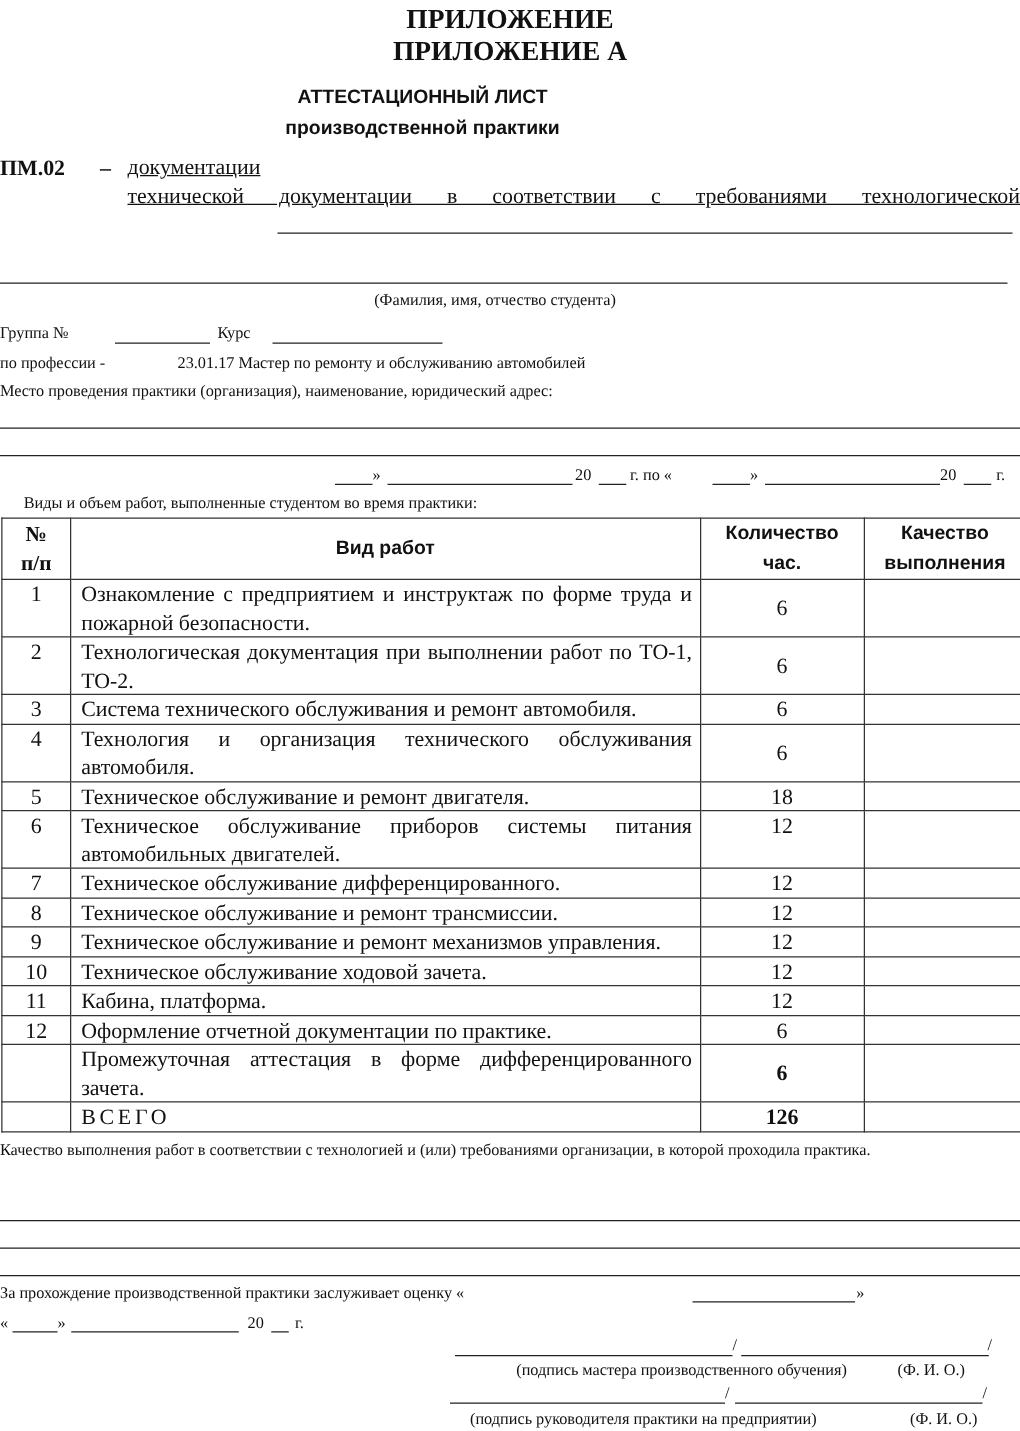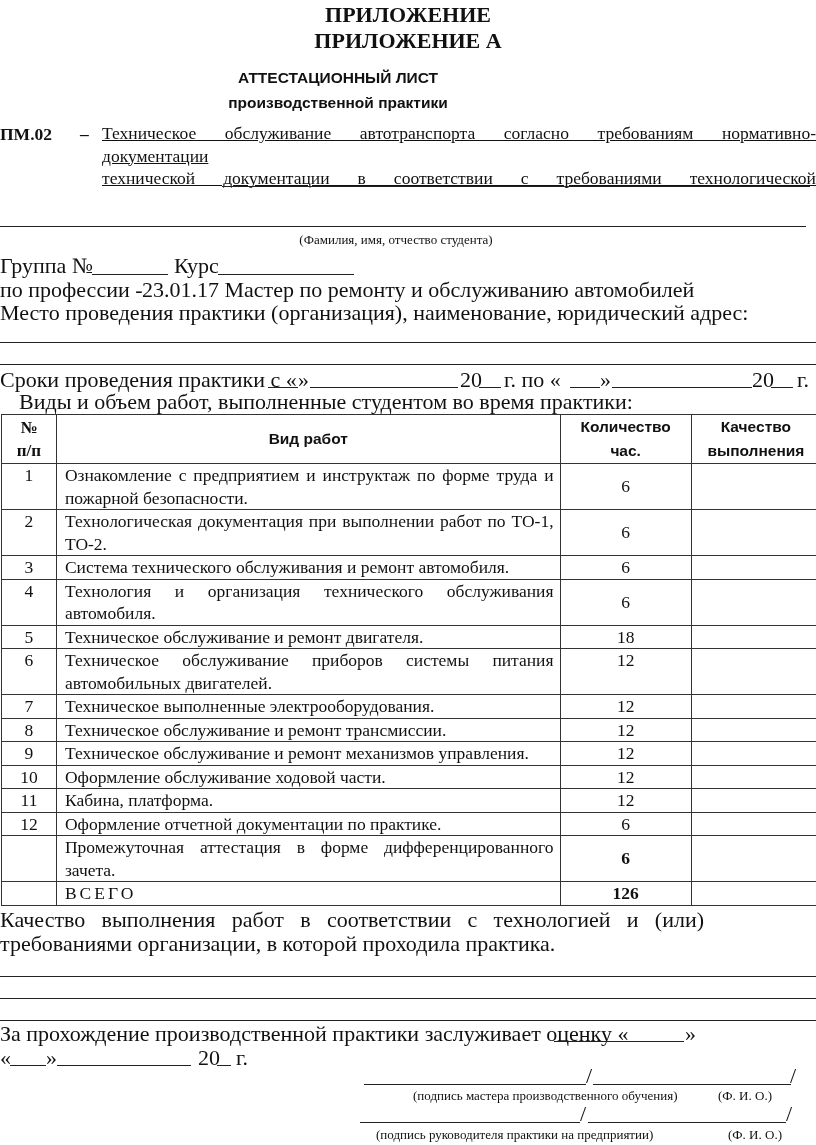--- a/index.html
+++ b/index.html
@@ -2,21 +2,21 @@
 <html><head>
 <meta charset="utf-8">
 <style>
   html, body { margin:0; padding:0; background:#fff; }
   body { width:816px; height:1145px; position:relative; overflow:hidden; color:#111;
          font-family:"Liberation Serif", serif; }
   .abs { position:absolute; }
   .h1 { left:0; width:816px; text-align:center; font-weight:bold; font-size:22px; line-height:26px; }
   .h2 { left:0; width:676px; text-align:center; font-weight:bold; font-size:15.5px;
         font-family:"Liberation Sans", sans-serif; }
-  .serif17 { font-size:22px; line-height:24px; }
+  .serif17 { font-size:13px; line-height:24px; }
   .u { }
   .line { position:absolute; border-bottom:1px solid #222; height:0; }
   .small { font-size:13px; }
   .pm-label { left:0; top:124px; font-weight:bold; font-size:17.5px; }
   .pm-dash { left:80px; top:124px; font-weight:bold; font-size:17.5px; }
   .pm-text { left:102px; top:122px; width:714px; font-size:17.5px; line-height:22.5px; text-align:justify; }
   .pm-text span { text-decoration:underline; }
   table { position:absolute; left:1px; top:414px; border-collapse:collapse; width:820px;
           font-size:17.5px; line-height:22.5px; }
   td, th { border:1px solid #333; padding:0 4px; vertical-align:top; }
@@ -34,21 +34,20 @@
 <body>
 
 <div class="abs h1" style="top:2px;">ПРИЛОЖЕНИЕ</div>
 <div class="abs h1" style="top:28px;">ПРИЛОЖЕНИЕ А</div>
 <div class="abs h2" style="top:69px;">АТТЕСТАЦИОННЫЙ ЛИСТ</div>
 <div class="abs h2" style="top:94px;">производственной практики</div>
 
 <div class="abs pm-label">ПМ.02</div>
 <div class="abs pm-dash">–</div>
 <div class="abs pm-text">
-  <div style="text-align-last:justify;"><span>Техническое обслуживание автотранспорта согласно требованиям нормативно-</span></div>
   <div><span>документации</span></div>
   <div style="text-align-last:justify;"><span>технической документации в соответствии с требованиями технологической</span></div>
 </div>
 <div class="line" style="left:222px; top:186px; width:588px;"></div>
 
 <div class="line" style="left:0; top:226px; width:806px;"></div>
 <div class="abs small" style="left:0; width:792px; text-align:center; top:232px;">(Фамилия, имя, отчество студента)</div>
 
 <div class="abs serif17" style="left:0; top:254px;">Группа №</div>
 <div class="line" style="left:92px; top:274px; width:76px;"></div>
@@ -56,21 +55,20 @@
 <div class="line" style="left:218px; top:274px; width:136px;"></div>
 
 <div class="abs serif17" style="left:0; top:278px;">по профессии -</div>
 <div class="abs serif17 u" style="left:142px; top:278px;">23.01.17 Мастер по ремонту и обслуживанию автомобилей</div>
 
 <div class="abs serif17" style="left:0; top:301px;">Место проведения практики (организация), наименование, юридический адрес:</div>
 <div class="line" style="left:0; top:342px; width:816px;"></div>
 <div class="line" style="left:0; top:364px; width:816px;"></div>
 
 <div class="abs serif17" style="left:0; top:368px; width:816px; height:24px;">
-  <span class="abs" style="left:0; top:0;">Сроки проведения практики с «</span>
   <span class="line" style="left:268px; top:19px; width:30px;"></span>
   <span class="abs" style="left:298px; top:0;">»</span>
   <span class="line" style="left:310px; top:19px; width:148px;"></span>
   <span class="abs" style="left:460px; top:0;">20</span>
   <span class="line" style="left:479px; top:19px; width:22px;"></span>
   <span class="abs" style="left:504px; top:0;text-align:right;">г. по «</span>
   <span class="line" style="left:570px; top:19px; width:30px;"></span>
   <span class="abs" style="left:600px; top:0;">»</span>
   <span class="line" style="left:612px; top:19px; width:140px;"></span>
   <span class="abs" style="left:752px; top:0;">20</span>
@@ -130,39 +128,39 @@
         <td class="q"></td>
       </tr>
       <tr>
         <td class="n">6</td>
         <td class="w">Техническое обслуживание приборов системы питания автомобильных двигателей.</td>
         <td class="h top">12</td>
         <td class="q"></td>
       </tr>
       <tr>
         <td class="n">7</td>
-        <td class="w">Техническое выполненные электрооборудования.</td>
+        <td class="w">Техническое обслуживание дифференцированного.</td>
         <td class="h">12</td>
         <td class="q"></td>
       </tr>
       <tr>
         <td class="n">8</td>
         <td class="w">Техническое обслуживание и ремонт трансмиссии.</td>
         <td class="h">12</td>
         <td class="q"></td>
       </tr>
       <tr>
         <td class="n">9</td>
         <td class="w">Техническое обслуживание и ремонт механизмов управления.</td>
         <td class="h top">12</td>
         <td class="q"></td>
       </tr>
       <tr>
         <td class="n">10</td>
-        <td class="w">Оформление обслуживание ходовой части.</td>
+        <td class="w">Техническое обслуживание ходовой зачета.</td>
         <td class="h">12</td>
         <td class="q"></td>
       </tr>
       <tr>
         <td class="n">11</td>
         <td class="w">Кабина, платформа.</td>
         <td class="h">12</td>
         <td class="q"></td>
       </tr>
       <tr>

